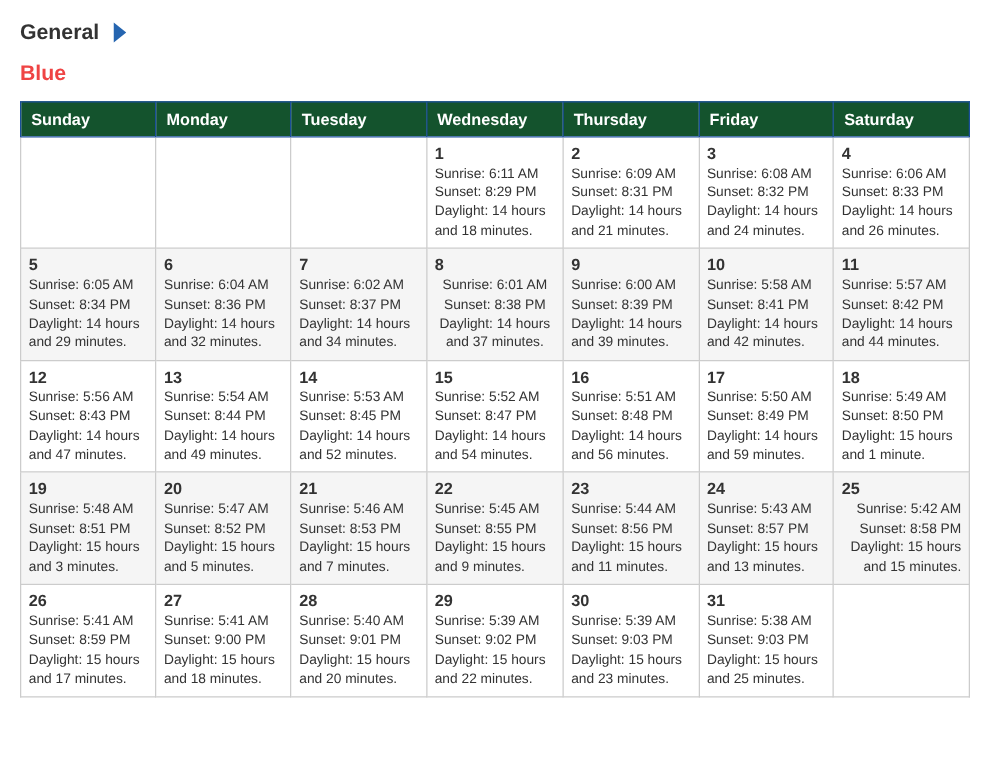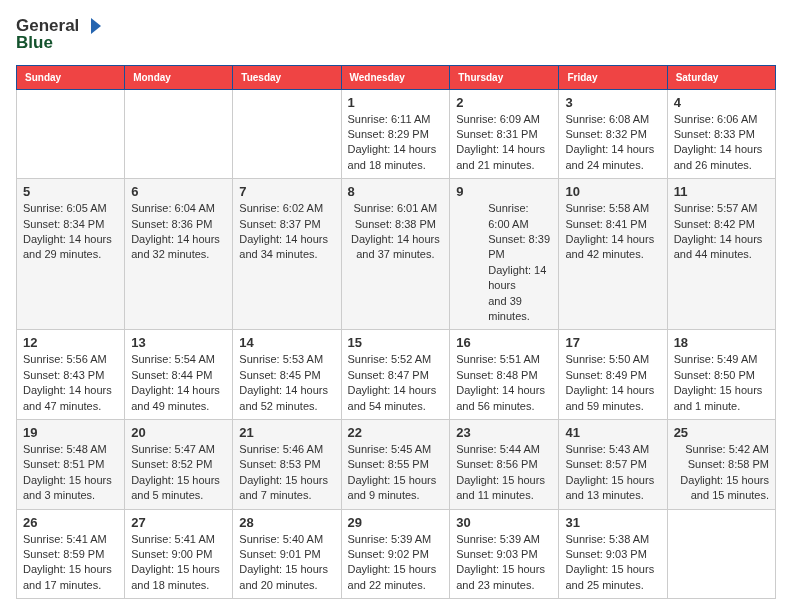--- a/index.html
+++ b/index.html
@@ -32,25 +32,25 @@
     .location-title {
       font-size: 16px;
       color: #555;
     }
     .calendar {
       width: 100%;
       border-collapse: collapse;
       border: 1px solid #ccc;
     }
     .calendar th {
-      background-color: #ef4444;
+      background-color: #14532d;
       color: #fff;
       text-align: left;
       padding: 6px 8px;
-      font-size: 10px;
+      font-size: 13px;
       border: 1px solid #1a4f99;
     }
     .calendar td {
       vertical-align: top;
       padding: 5px 6px;
       border: 1px solid #ccc;
       width: 110px;
       min-height: 80px;
       font-size: 11px;
       color: #333;
@@ -71,28 +71,28 @@
     }
     .empty-cell {
       background: #f9f9f9;
     }
   </style>
 </head>
 <body>
 
 <div class="header">
   <div class="logo">
-  <div style="display:flex;flex-direction:column;align-items:flex-start;line-height:1.1;">
+  <div style="display:flex;flex-direction:column;align-items:flex-start;line-height:1.1;gap:16px;">
     <div style="display:flex;align-items:center;gap:2px;">
       <span style="font-size:17px;font-weight:bold;color:#333;">General</span>
       <svg width="20" height="20" viewBox="0 0 20 20">
         <polygon points="10,2 20,10 10,18" fill="#2565b0"></polygon>
       </svg>
     </div>
-    <span style="font-size:17px;font-weight:bold;color:#14532d;margin-top:-2px;">Blue</span>
+    <span style="font-size:17px;font-weight:bold;color:#ef4444;margin-top:-2px;">Blue</span>
   </div>
 </div>
   <div class="title-section">
     <div class="month-title"></div>
     <div class="location-title"></div>
   </div>
 </div>
 
 <table class="calendar">
   <thead>
@@ -164,21 +164,21 @@
         </td>
         <td>
           <div class="day-number">8</div>
           <div class="day-info" style="white-space: pre-line; text-align: center;">Sunrise: 6:01 AM
 Sunset: 8:38 PM
 Daylight: 14 hours
 and 37 minutes.</div>
         </td>
         <td>
           <div class="day-number">9</div>
-          <div class="day-info" style="white-space: pre-line; margin-left: 32px;">Sunrise: 6:00 AM
+          <div class="day-info" style="white-space: pre-line;">Sunrise: 6:00 AM
 Sunset: 8:39 PM
 Daylight: 14 hours
 and 39 minutes.</div>
         </td>
         <td>
           <div class="day-number">10</div>
           <div class="day-info" style="white-space: pre-line;">Sunrise: 5:58 AM
 Sunset: 8:41 PM
 Daylight: 14 hours
 and 42 minutes.</div>
@@ -272,21 +272,21 @@
 and 9 minutes.</div>
         </td>
         <td>
           <div class="day-number">23</div>
           <div class="day-info" style="white-space: pre-line;">Sunrise: 5:44 AM
 Sunset: 8:56 PM
 Daylight: 15 hours
 and 11 minutes.</div>
         </td>
         <td>
-          <div class="day-number">41</div>
+          <div class="day-number">24</div>
           <div class="day-info" style="white-space: pre-line;">Sunrise: 5:43 AM
 Sunset: 8:57 PM
 Daylight: 15 hours
 and 13 minutes.</div>
         </td>
         <td>
           <div class="day-number">25</div>
           <div class="day-info" style="white-space: pre-line; text-align: right;">Sunrise: 5:42 AM
 Sunset: 8:58 PM
 Daylight: 15 hours

